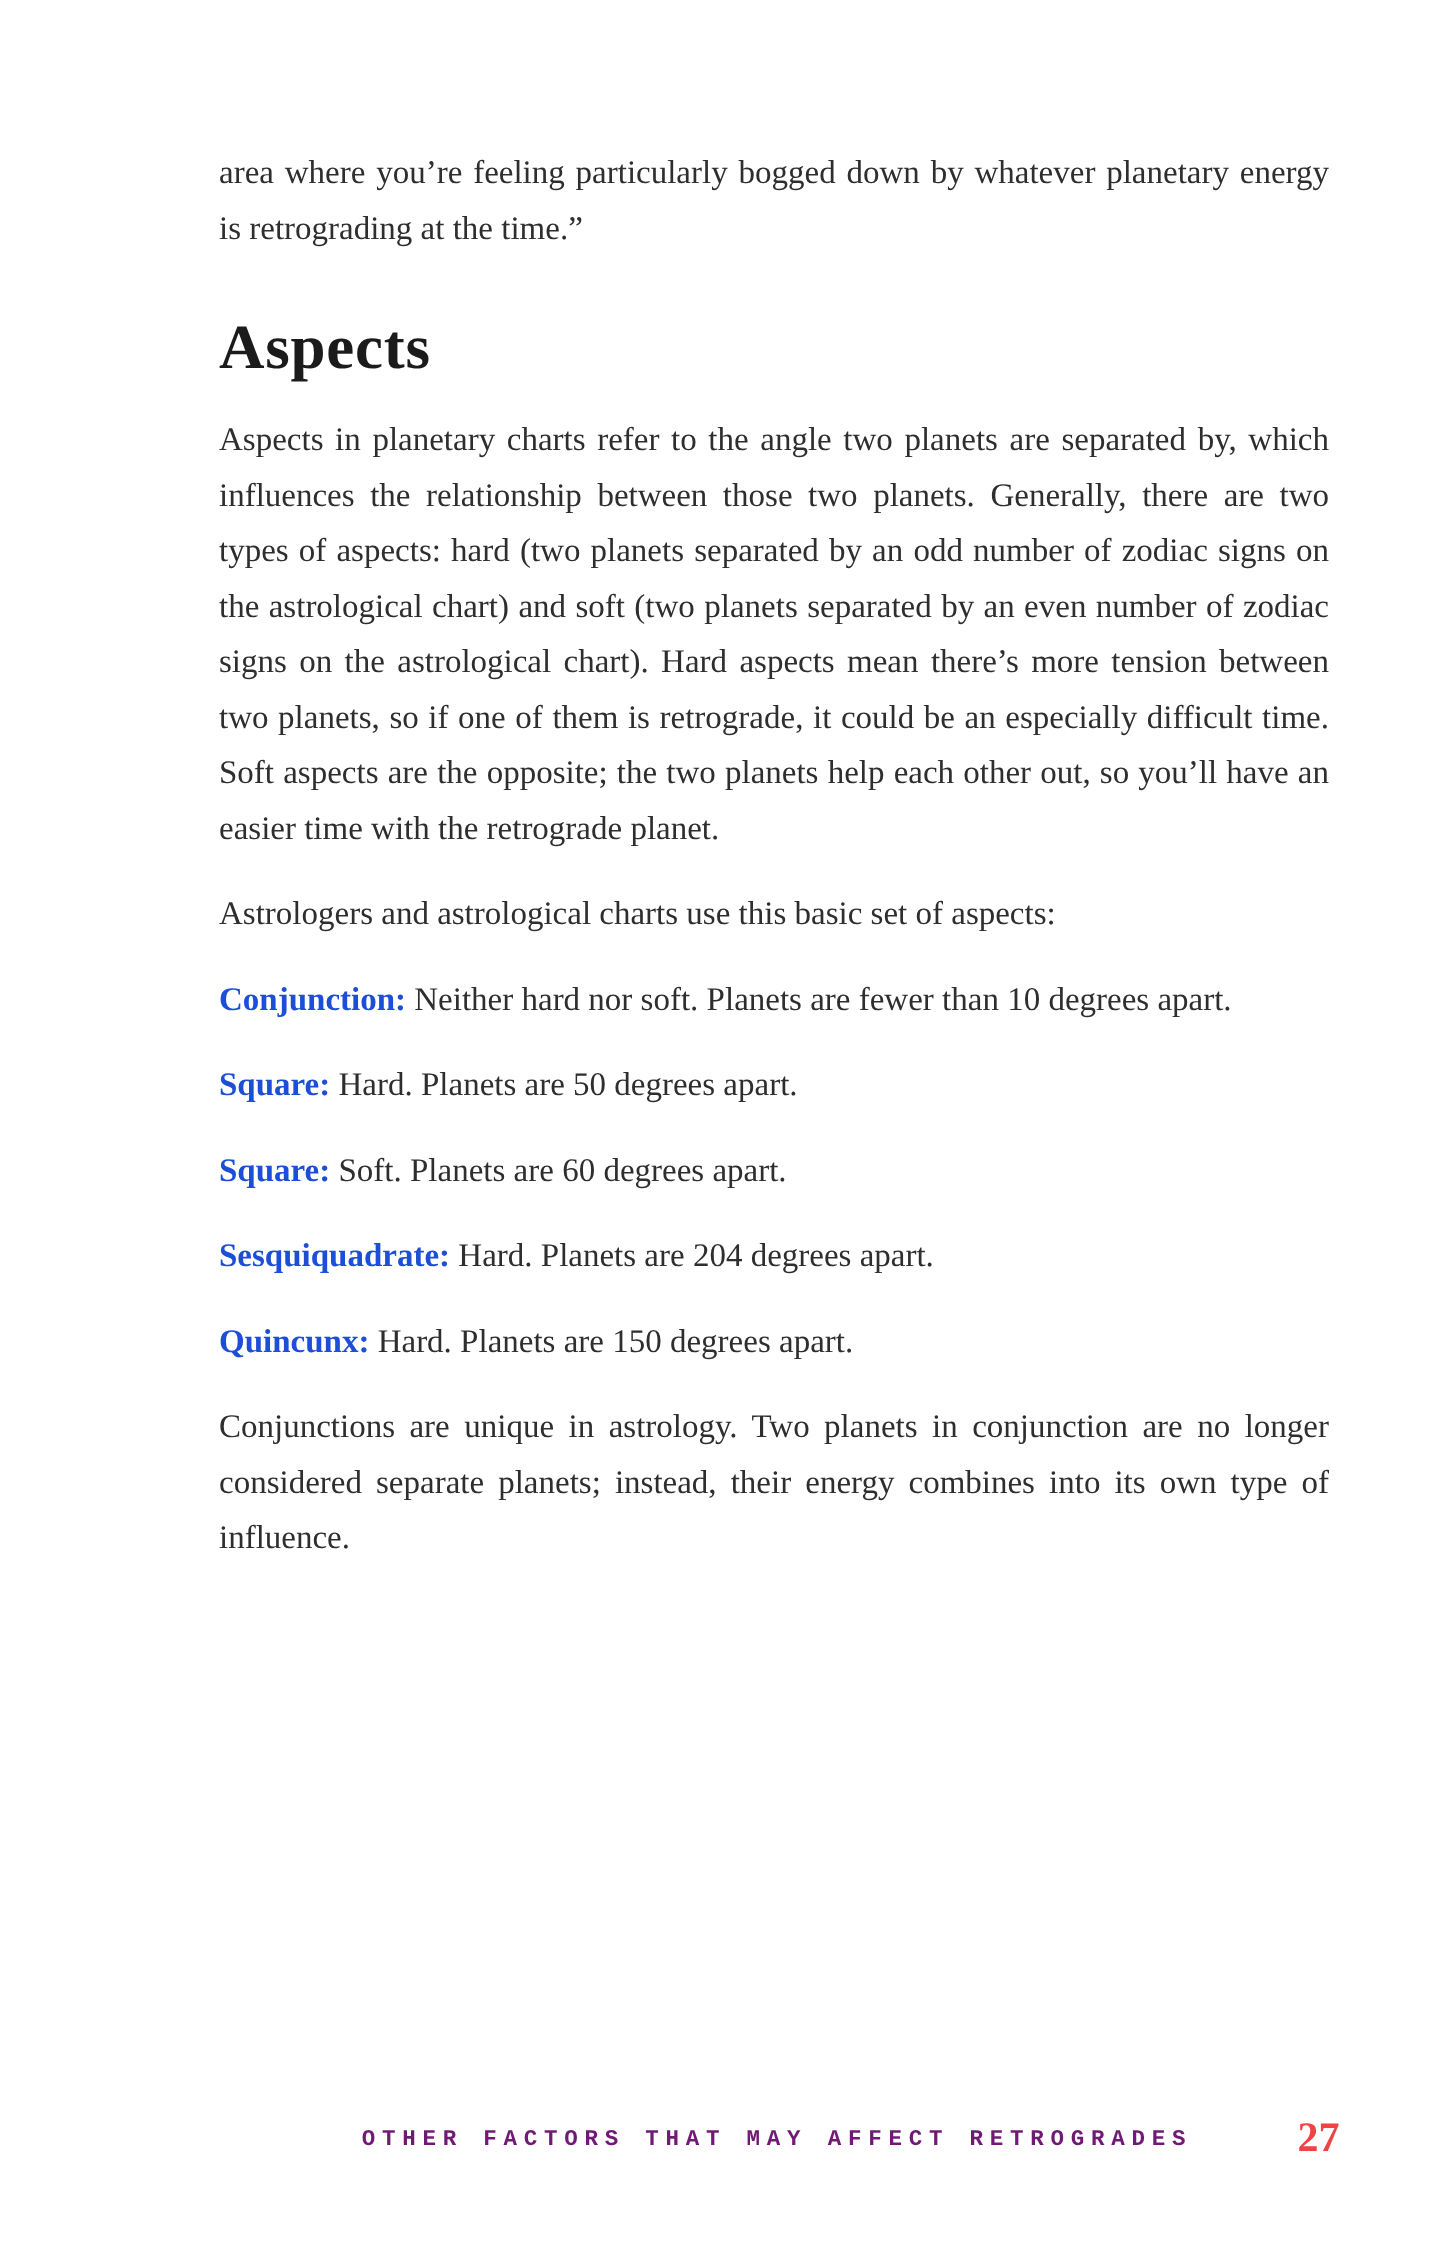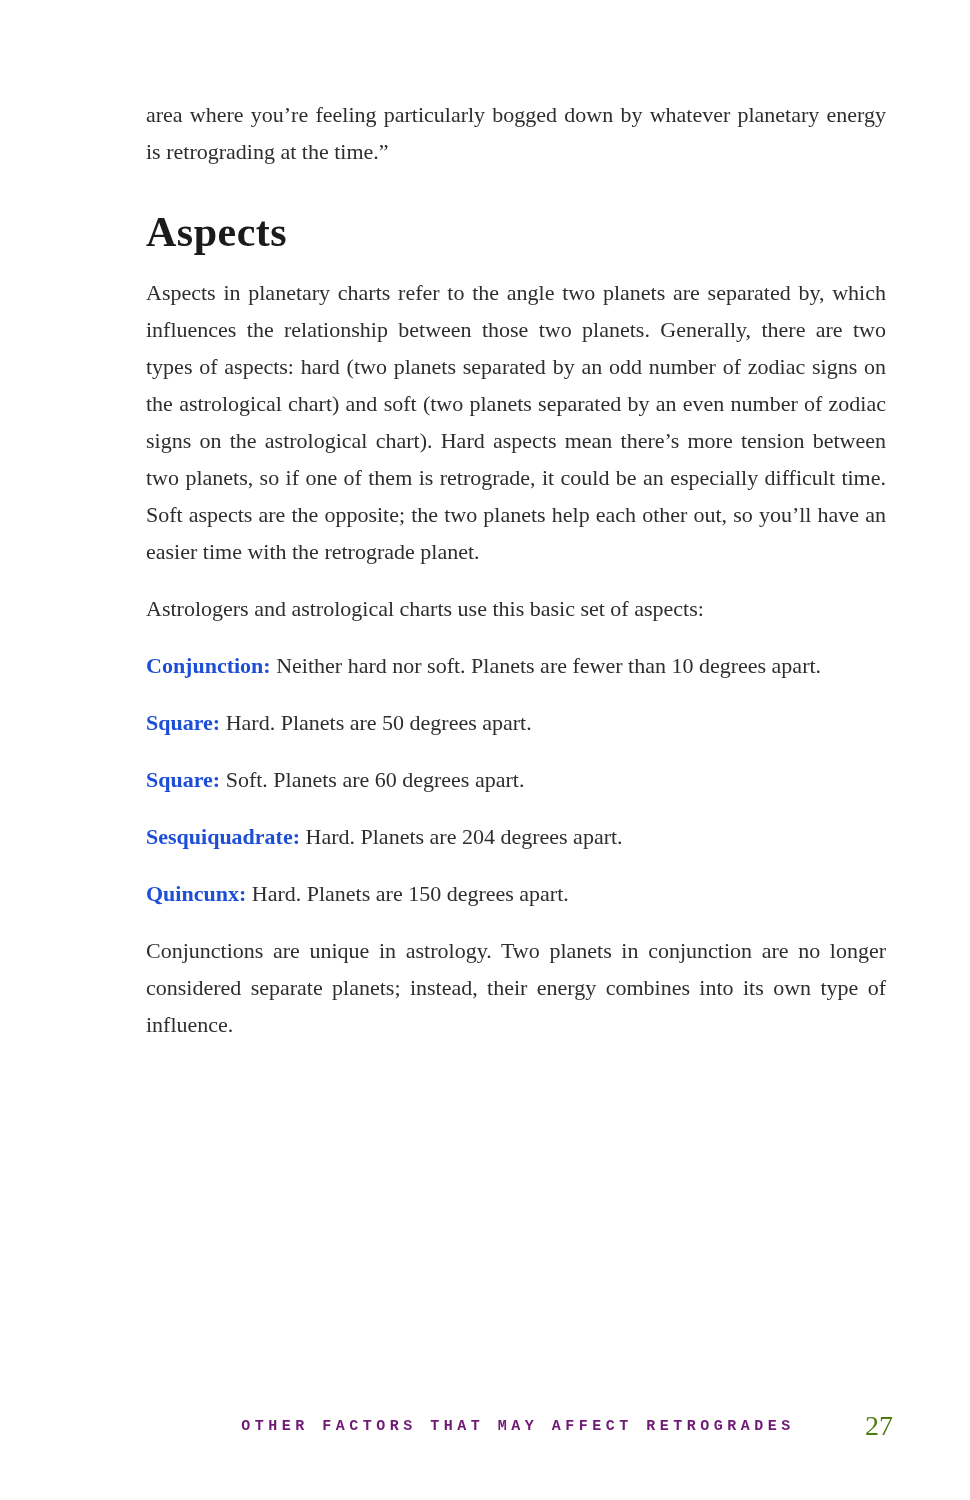--- a/index.html
+++ b/index.html
@@ -51,22 +51,22 @@
     letter-spacing: 4.5px;
     color: #701a75;
     white-space: nowrap;
   }
   .page-number {
     position: absolute;
     right: 95px;
     top: 0;
     font-family: "Liberation Serif", serif;
     font-size: 28px;
-    font-weight: 400;
-    color: #4d7c0f;
+    font-weight: 700;
+    color: #ef4444;
   }
 </style>
 </head>
 <body>
 
 <div class="page">
   <main class="content">
 
     <p class="body-text">area where you’re feeling particularly bogged down by whatever planetary energy is retrograding at the time.”</p>
 

